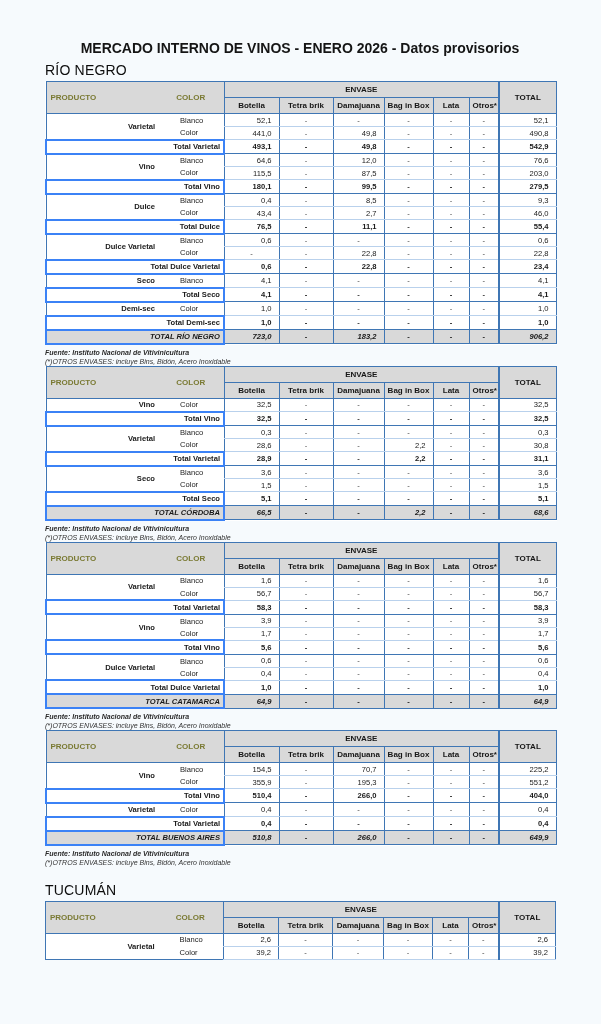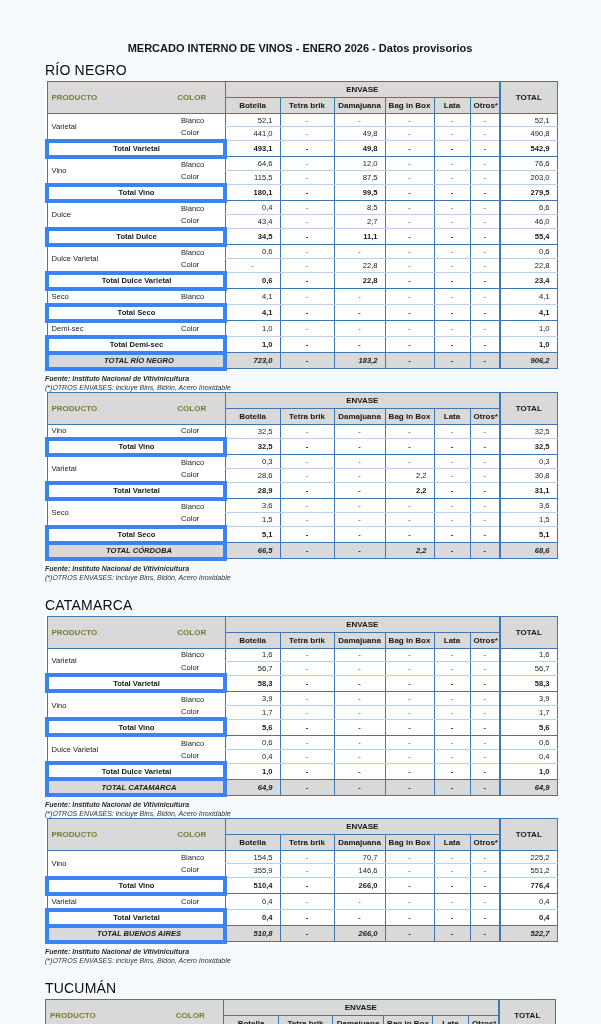--- a/index.html
+++ b/index.html
@@ -6,21 +6,21 @@
   html, body { margin: 0; padding: 0; }
   body {
     width: 601px; height: 1024px;
     background: #f6fafd;
     font-family: "Liberation Sans", sans-serif;
     color: #1a1a1a;
     padding: 42px 0 0 45px;
     overflow: hidden;
   }
   .titles { width: 510px; text-align: center; margin-bottom: 2px; }
-  .titles div { font-weight: bold; font-size: 11px; line-height: 13px; color: #151515; }
+  .titles div { font-weight: bold; font-size: 14px; line-height: 13px; color: #151515; }
 
   .province-heading {
     font-size: 14px; font-weight: normal; color: #0d0d0d;
     margin: 15px 0 3px 0; letter-spacing: 0.2px;
   }
   .province-section:first-child .province-heading { margin-top: 7px; }
 
   table.data-table {
     width: 510px; border-collapse: collapse; background: #ffffff;
     border: 1.5px solid #3f76b4; table-layout: fixed;
@@ -30,23 +30,23 @@
     font-size: 8px; font-weight: bold; padding: 2px 3px; height: 16px;
     color: #161616; text-align: center;
   }
   th.h-producto { text-align: left; padding-left: 4px; border-right: none; color: #7a7a33; }
   th.h-color   { border-left: none; color: #7a7a33; }
   th.h-envase  { }
   th.h-total   { border-left: 2px solid #3f76b4; }
   th.h-sub     { }
 
   td { font-size: 7.6px; padding: 1.5px 3px; height: 11px; vertical-align: middle; }
-  td.prod { font-weight: normal; text-align: left; padding-left: 4px; border: none; }
+  td.prod { font-weight: bold; text-align: right; padding-left: 4px; border: none; }
   td.colr { text-align: left; padding-left: 22px; border: none; color: #222; }
-  td.lbl  { font-weight: bold; text-align: center; padding-left: 4px; border: 4px solid #3b82f6; }
+  td.lbl  { font-weight: bold; text-align: right; padding-left: 4px; border: 2px solid #3b82f6; }
   td.v {
     text-align: right; padding-right: 7px;
     border-left: 1px solid #3f76b4; border-right: 1px solid #3f76b4;
     border-top: 1px solid #b9d1ec; border-bottom: 1px solid #b9d1ec;
   }
   td.v.dash { text-align: center; padding-right: 3px; color: #3a3a3a; }
   td.v.total-col { border-left: 2px solid #3f76b4; }
   tr.total td { font-weight: bold; }
   tr.total td.v { border-top: 1px solid #3f76b4; border-bottom: 1px solid #3f76b4; }
   tr.grand td { background: #d9d9d9; font-weight: bold; font-style: italic; }
@@ -159,35 +159,35 @@
           </tr>
           <tr class="data">
             <td class="prod" rowspan="2">Dulce</td>
             <td class="colr">Blanco</td>
             <td class="v">0,4</td>
             <td class="v dash">-</td>
             <td class="v">8,5</td>
             <td class="v dash">-</td>
             <td class="v dash">-</td>
             <td class="v dash">-</td>
-            <td class="v total-col">6,6</td>
+            <td class="v total-col">9,3</td>
           </tr>
           <tr class="data">
             <td class="colr">Color</td>
             <td class="v">43,4</td>
             <td class="v dash">-</td>
             <td class="v">2,7</td>
             <td class="v dash">-</td>
             <td class="v dash">-</td>
             <td class="v dash">-</td>
             <td class="v total-col">46,0</td>
           </tr>
           <tr class="total">
             <td class="lbl" colspan="2">Total Dulce</td>
-            <td class="v">34,5</td>
+            <td class="v">76,5</td>
             <td class="v dash">-</td>
             <td class="v">11,1</td>
             <td class="v dash">-</td>
             <td class="v dash">-</td>
             <td class="v dash">-</td>
             <td class="v total-col">55,4</td>
           </tr>
           <tr class="data">
             <td class="prod" rowspan="2">Dulce Varietal</td>
             <td class="colr">Blanco</td>
@@ -398,21 +398,20 @@
             <td class="v dash">-</td>
             <td class="v dash">-</td>
             <td class="v total-col">68,6</td>
           </tr>
         </tbody>
       </table>
       <div class="footnote-1">Fuente: Instituto Nacional de Vitivinicultura</div>
       <div class="footnote-2">(*)OTROS ENVASES: incluye Bins, Bidón, Acero Inoxidable</div>
     </div>
     <div class="province-section">
-      <div class="province-heading">CATAMARCA</div>
       <table class="data-table">
         <colgroup>
           <col style="width: 112px;">
           <col style="width: 66px;">
           <col style="width: 55px;">
           <col style="width: 54px;">
           <col style="width: 51px;">
           <col style="width: 49px;">
           <col style="width: 36px;">
           <col style="width: 30px;">
@@ -581,35 +580,35 @@
             <td class="v">70,7</td>
             <td class="v dash">-</td>
             <td class="v dash">-</td>
             <td class="v dash">-</td>
             <td class="v total-col">225,2</td>
           </tr>
           <tr class="data">
             <td class="colr">Color</td>
             <td class="v">355,9</td>
             <td class="v dash">-</td>
-            <td class="v">146,6</td>
+            <td class="v">195,3</td>
             <td class="v dash">-</td>
             <td class="v dash">-</td>
             <td class="v dash">-</td>
             <td class="v total-col">551,2</td>
           </tr>
           <tr class="total">
             <td class="lbl" colspan="2">Total Vino</td>
             <td class="v">510,4</td>
             <td class="v dash">-</td>
             <td class="v">266,0</td>
             <td class="v dash">-</td>
             <td class="v dash">-</td>
             <td class="v dash">-</td>
-            <td class="v total-col">776,4</td>
+            <td class="v total-col">404,0</td>
           </tr>
           <tr class="data">
             <td class="prod" rowspan="1">Varietal</td>
             <td class="colr">Color</td>
             <td class="v">0,4</td>
             <td class="v dash">-</td>
             <td class="v dash">-</td>
             <td class="v dash">-</td>
             <td class="v dash">-</td>
             <td class="v dash">-</td>
@@ -626,21 +625,21 @@
             <td class="v total-col">0,4</td>
           </tr>
           <tr class="grand">
             <td class="lbl" colspan="2">TOTAL BUENOS AIRES</td>
             <td class="v">510,8</td>
             <td class="v dash">-</td>
             <td class="v">266,0</td>
             <td class="v dash">-</td>
             <td class="v dash">-</td>
             <td class="v dash">-</td>
-            <td class="v total-col">522,7</td>
+            <td class="v total-col">649,9</td>
           </tr>
         </tbody>
       </table>
       <div class="footnote-1">Fuente: Instituto Nacional de Vitivinicultura</div>
       <div class="footnote-2">(*)OTROS ENVASES: incluye Bins, Bidón, Acero Inoxidable</div>
     </div>
     <div class="province-section">
       <div class="province-heading">TUCUMÁN</div>
       <table class="data-table">
         <colgroup>

